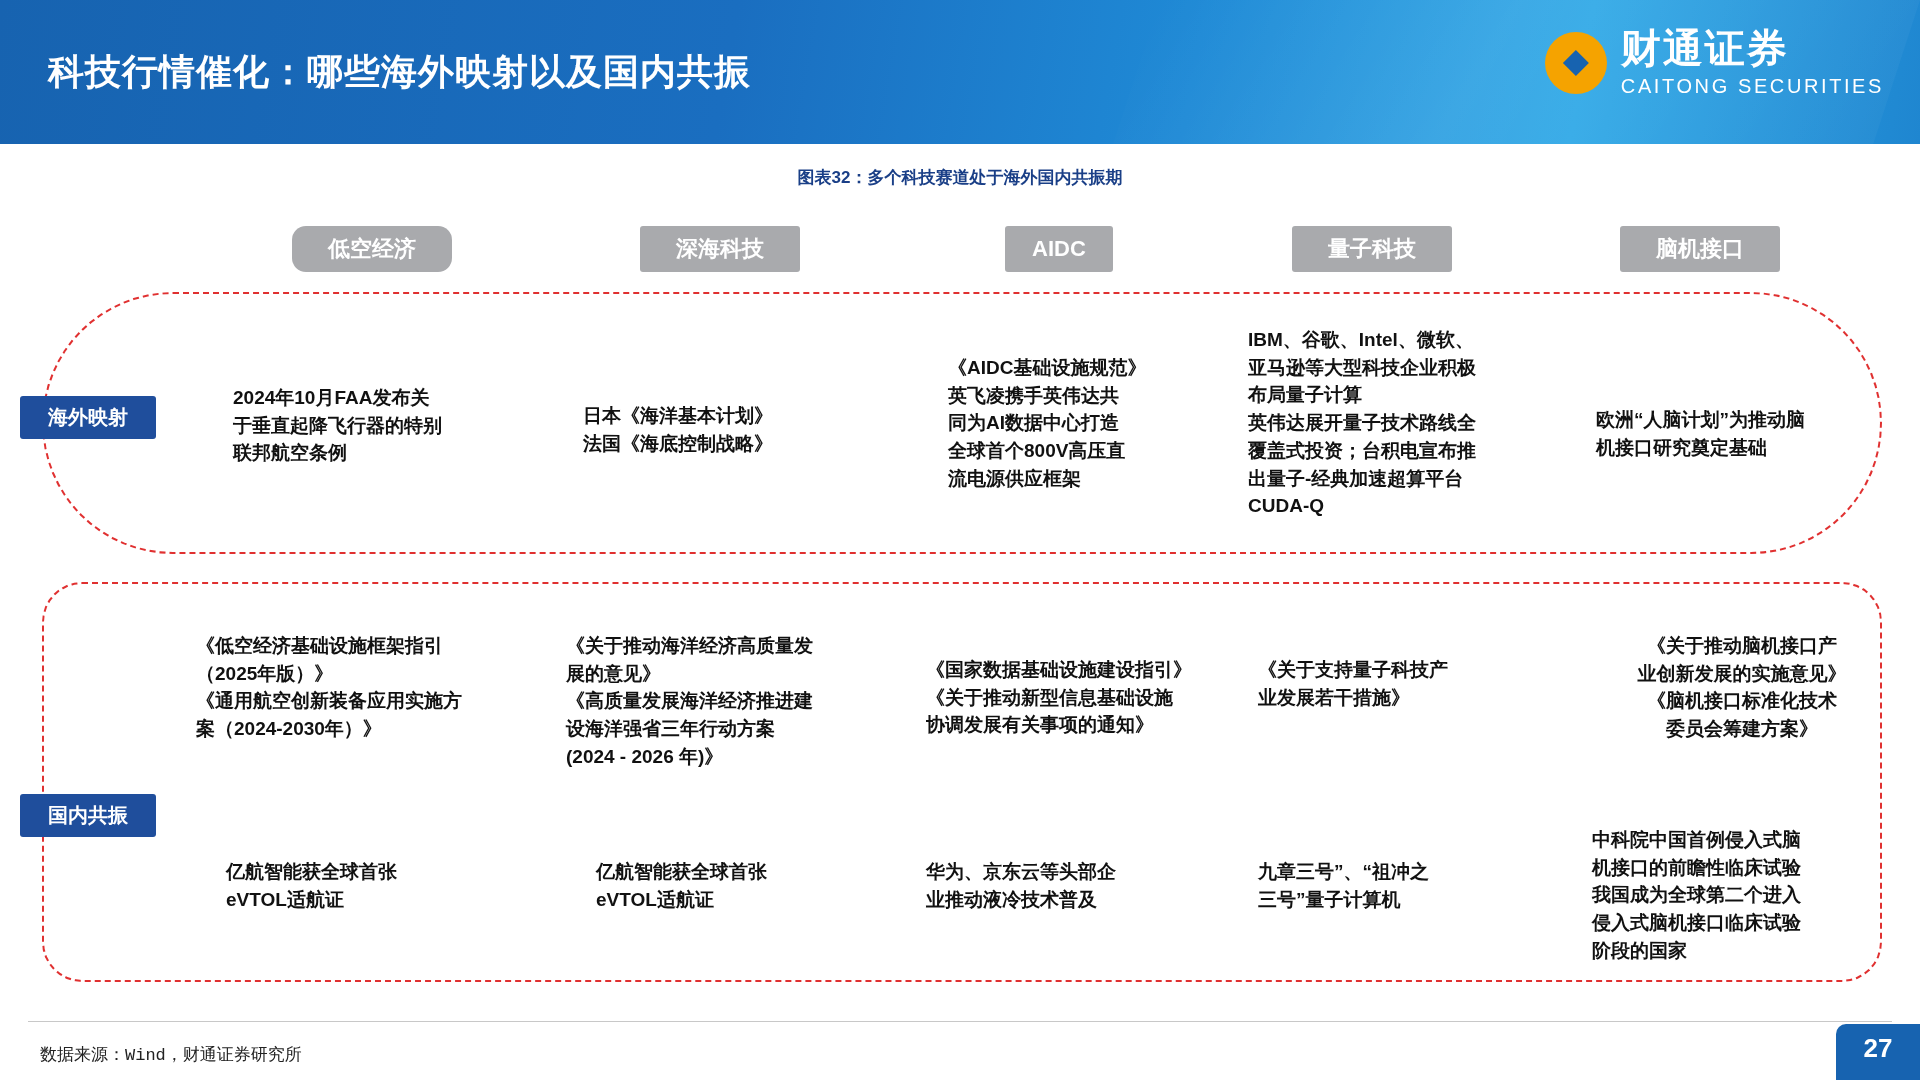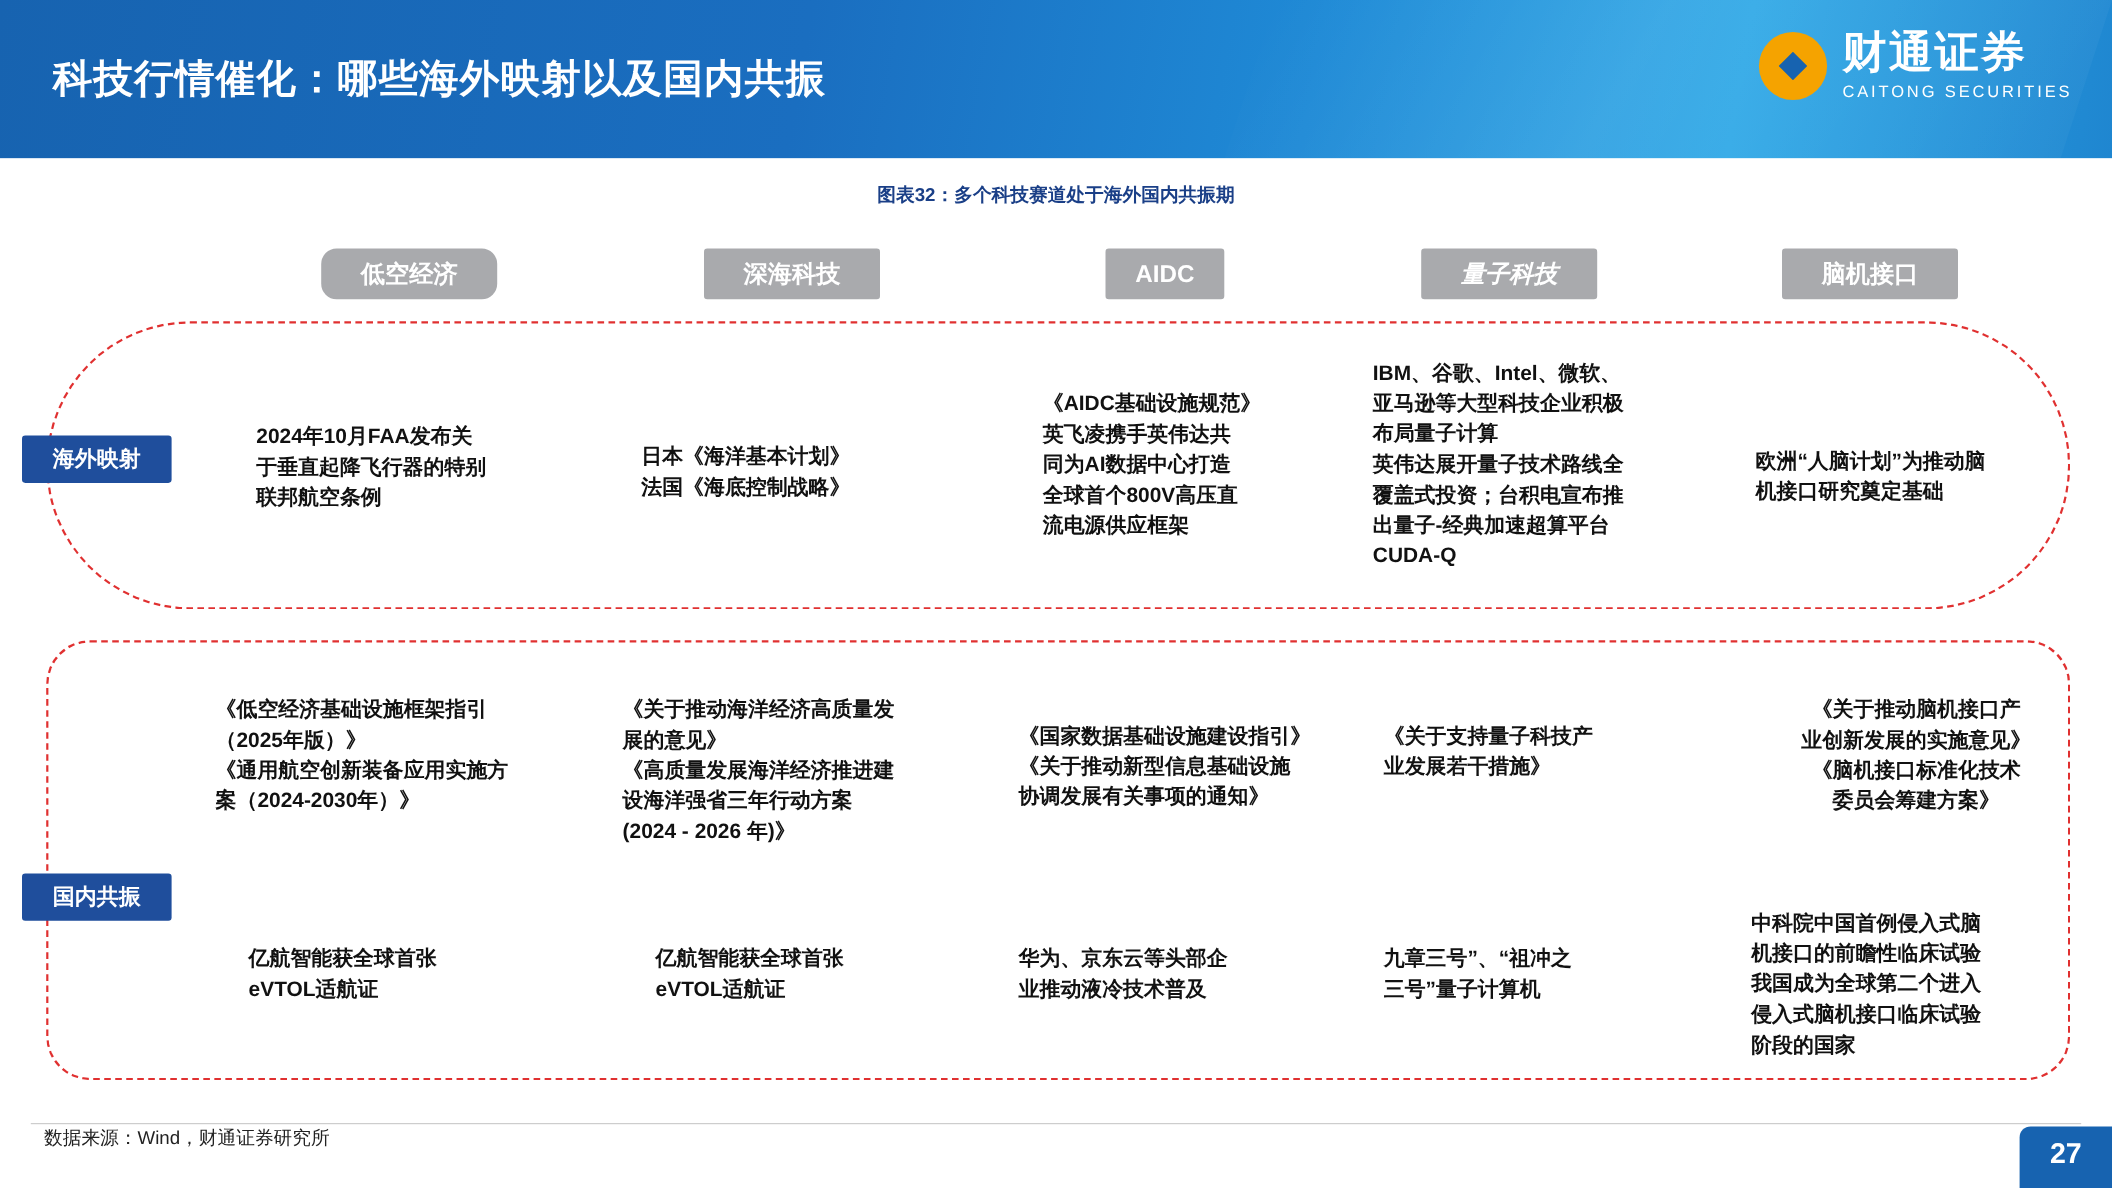--- a/index.html
+++ b/index.html
@@ -49,21 +49,21 @@
   .logo-mark .inner {
     width: 26px; height: 26px;
     background: #1763b0;
     clip-path: polygon(50% 0%, 100% 50%, 50% 100%, 0% 50%);
   }
   .logo-text-cn {
     font-size: 40px; font-weight: bold; color: #ffffff; line-height: 1;
     letter-spacing: 2px;
   }
   .logo-text-en {
-    font-size: 15px; color: #ffffff; letter-spacing: 2.6px;
+    font-size: 20px; color: #ffffff; letter-spacing: 2.6px;
     margin-top: 7px;
   }
 
   
   .body-area {
     position: absolute; top: 144px; left: 0;
     width: 1920px; height: 936px;
     background: #ffffff;
   }
   .chart-caption {
@@ -119,23 +119,23 @@
     line-height: 1.46;
     white-space: pre-line;
   }
 
   
   .footer-rule {
     position: absolute; left: 28px; bottom: 58px;
     width: 1864px; height: 1px; background: #c8c8c8;
   }
   .footer-src {
-    position: absolute; left: 40px; bottom: 34px;
+    position: absolute; left: 40px; bottom: 14px;
     font-size: 17px; color: #222222;
-    font-family: Liberation Sans, sans-serif;
+    font-family: Liberation Mono, monospace;
   }
   .page-badge {
     position: absolute; right: 0; bottom: 0;
     width: 84px; height: 56px;
     background: #1763b0;
     color: #ffffff;
     font-size: 26px; font-weight: bold;
     display: flex; align-items: flex-start; justify-content: center;
     padding-top: 9px;
     border-top-left-radius: 10px;
@@ -159,21 +159,21 @@
     </div>
   </div>
 
   <div class="body-area">
 
     <div class="chart-caption">图表32：多个科技赛道处于海外国内共振期</div>
 
     <div class="col-head" style="left:292px;width:160px;border-radius:14px;">低空经济</div>
     <div class="col-head" style="left:640px;width:160px;">深海科技</div>
     <div class="col-head" style="left:1005px;width:108px;">AIDC</div>
-    <div class="col-head" style="left:1292px;width:160px;font-style:italic;">量子科技</div>
+    <div class="col-head" style="left:1292px;width:160px;">量子科技</div>
     <div class="col-head" style="left:1620px;width:160px;">脑机接口</div>
 
     <div class="capsule row1"></div>
     <div class="row-label r1">海外映射</div>
 
     <div class="cell" style="left:233px;top:240px;width:290px;">2024年10月FAA发布关
 于垂直起降飞行器的特别
 联邦航空条例</div>
     <div class="cell" style="left:583px;top:258px;width:300px;">日本《海洋基本计划》
 法国《海底控制战略》</div>

